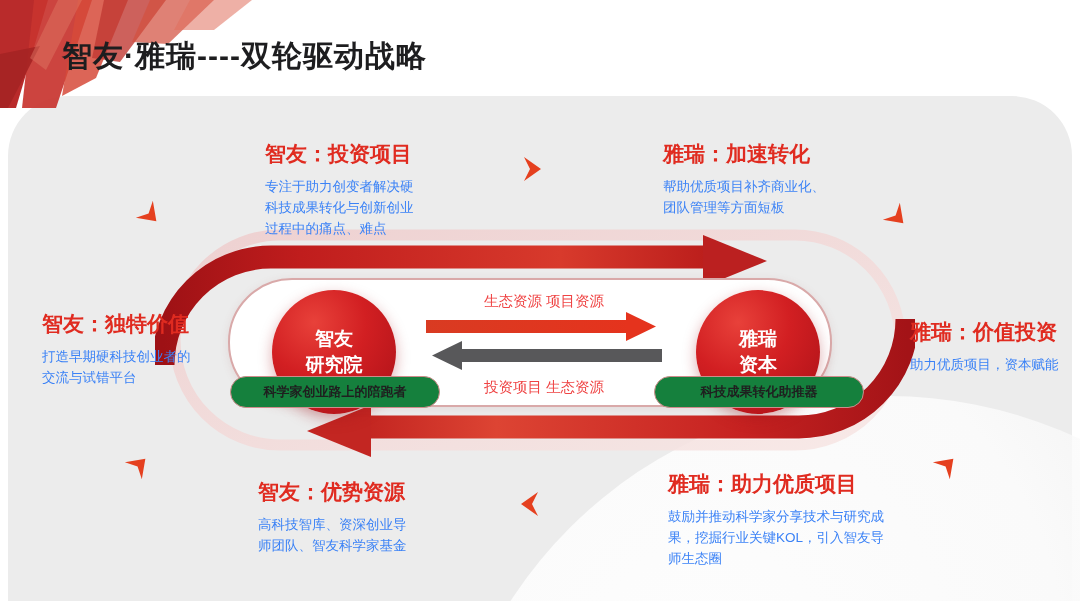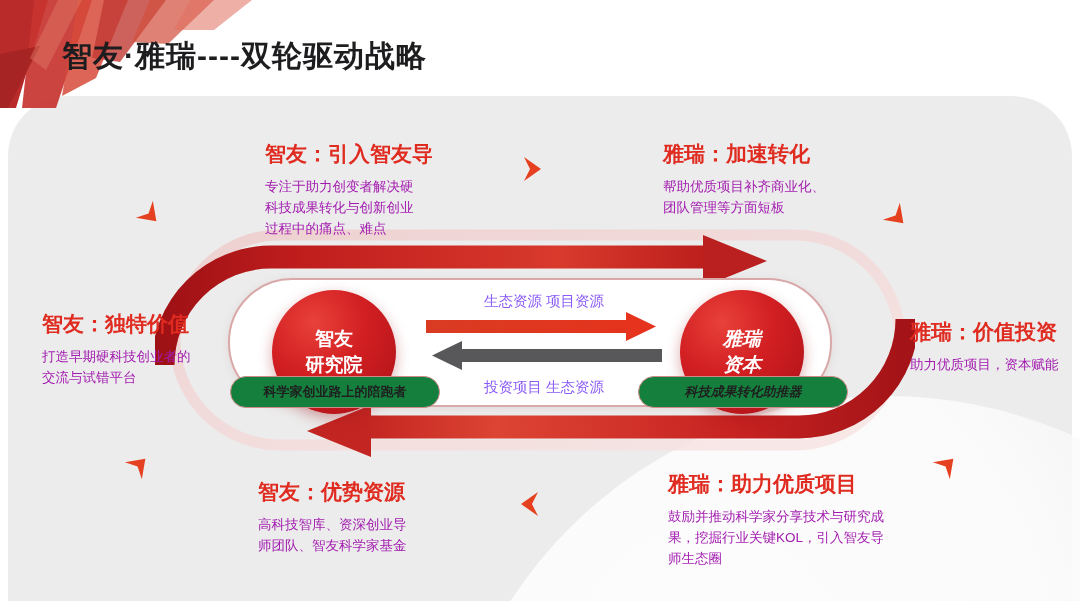--- a/index.html
+++ b/index.html
@@ -50,37 +50,37 @@
     display:flex;flex-direction:column;align-items:center;justify-content:center;
     color:#fff;font-weight:bold;font-size:19px;line-height:1.35;text-align:right;
   }
   .node .tag{
     position:absolute;left:-42px;top:86px;width:208px;height:30px;
     background:#15803d;border:1.6px solid #cf8b8b;border-radius:16px;
     display:flex;align-items:center;justify-content:center;
     font-size:13px;font-weight:bold;color:#1f1f1f;white-space:nowrap;
   }
   #node-left{left:272px;top:290px;}
-  #node-right{left:680px;top:290px;font-style:italic;}
+  #node-right{left:696px;top:290px;}
 
   
   .exch{position:absolute;left:424px;top:292px;width:240px;height:108px;}
   .exch-label{
     position:absolute;width:240px;text-align:center;
-    font-size:14.5px;color:#8b5cf6;white-space:nowrap;
+    font-size:14.5px;color:#ef4444;white-space:nowrap;
   }
   #exch-top-label{top:0;}
   #exch-bottom-label{top:86px;}
 
   
   .block{position:absolute;}
   .block .head{
     font-size:21px;font-weight:bold;color:#e02b20;white-space:nowrap;margin-bottom:9px;
   }
-  .block .body{font-size:13.5px;color:#a21caf;line-height:1.55;}
+  .block .body{font-size:13.5px;color:#3b82f6;line-height:1.55;}
   .block .body div{white-space:nowrap;}
 
   #blk-tl{left:265px;top:140px;}
   #blk-tr{left:663px;top:140px;}
   #blk-l {left:14px;top:310px;margin-left:28px;}
   #blk-r {left:910px;top:318px;}
   #blk-bl{left:258px;top:478px;}
   #blk-br{left:668px;top:470px;}
 
   
@@ -176,21 +176,21 @@
       </g>
 
       <g>
         <rect x="32" y="57" width="206" height="13" fill="#58585a"></rect>
         <polygon points="38,49 8,63.5 38,78" fill="#58585a"></polygon>
       </g>
     </svg>
   </div>
 
   <div class="block" id="blk-tl">
-    <div class="head">智友：引入智友导</div>
+    <div class="head">智友：投资项目</div>
     <div class="body">
       <div>专注于助力创变者解决硬</div>
       <div>科技成果转化与创新创业</div>
       <div>过程中的痛点、难点</div>
     </div>
   </div>
 
   <div class="block" id="blk-tr">
     <div class="head">雅瑞：加速转化</div>
     <div class="body">

